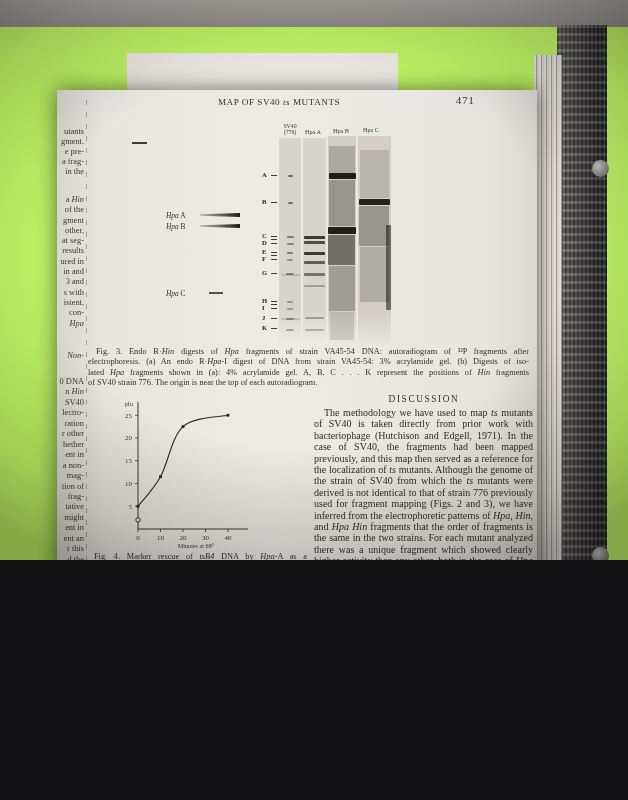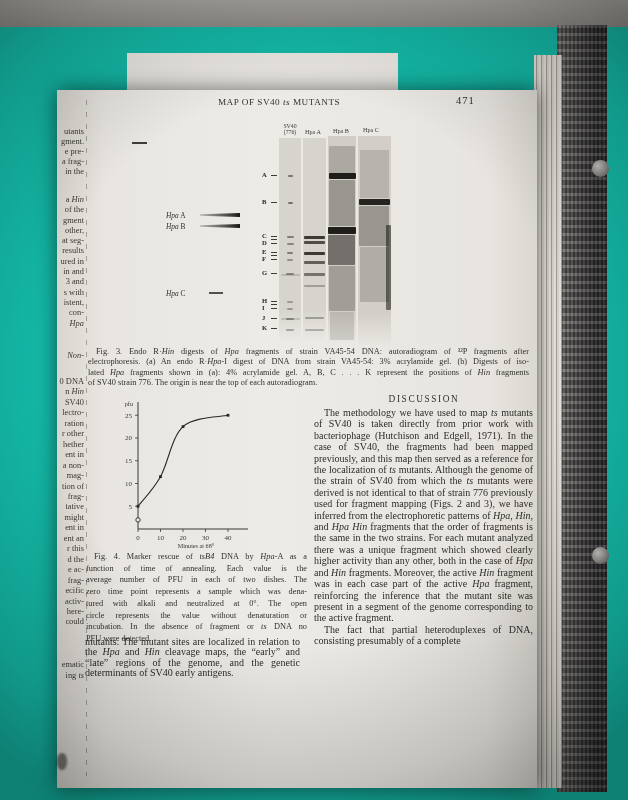--- a/index.html
+++ b/index.html
@@ -1,16 +1,16 @@
 <!DOCTYPE html>
 <html><head>
 <meta charset="utf-8">
 <style>
   html,body{margin:0;padding:0;background:#111114;}
-  #scene{position:relative;width:628px;height:800px;background:#14b8a6;overflow:hidden;
+  #scene{position:relative;width:628px;height:560px;background:#bef264;overflow:hidden;
          font-family:"Liberation Serif", serif;color:#2f2d29;}
   .abs{position:absolute;}
   
   .top-band{position:absolute;left:0;top:0;width:628px;height:27px;
             background:linear-gradient(180deg,#a8a5a1,#8d8a86);}
   .edge-mottle{position:absolute;left:557px;top:25px;width:50px;height:767px;
       background:
         repeating-linear-gradient(180deg, rgba(255,255,255,.10) 0 3px, rgba(0,0,0,.22) 3px 8px),
         repeating-linear-gradient(90deg, rgba(0,0,0,.25) 0 2px, rgba(255,255,255,.06) 2px 4px),
         linear-gradient(90deg,#807c77,#3a383a 80%);}

